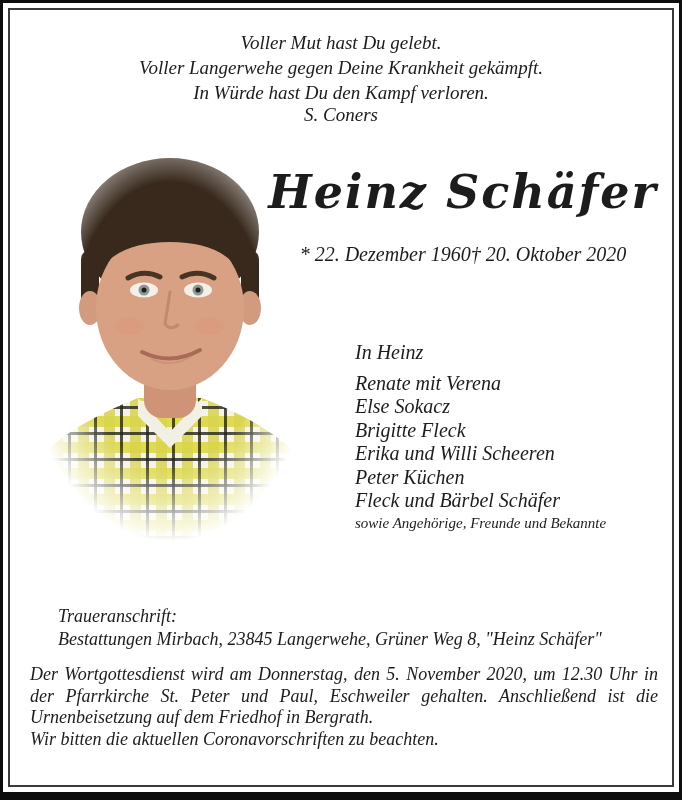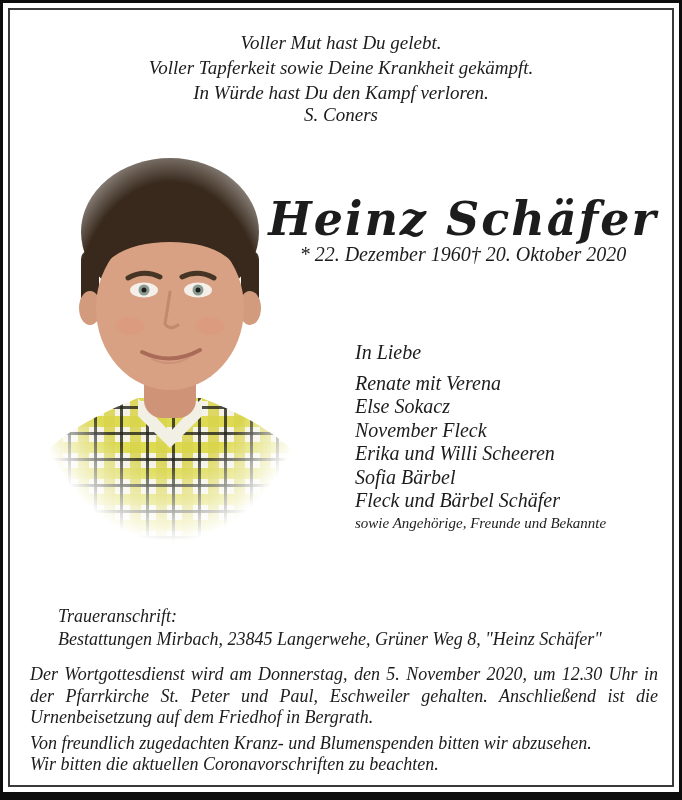--- a/index.html
+++ b/index.html
@@ -31,21 +31,21 @@
     font-size:19px; line-height:25px;
   }
   .epigraph .attribution {
     font-size:19px; line-height:18px; margin-top:1px;
   }
   .portrait {
     position:absolute; left:26px; top:130px; width:288px; height:420px;
   }
   .portrait svg { display:block; }
   .name {
-    position:absolute; left:268px; top:193px; width:390px; margin:0;
+    position:absolute; left:268px; top:166px; width:390px; margin:0;
     text-align:center;
     font-family:"DejaVu Serif", serif;
     font-style:italic; font-weight:600;
     font-size:46px; line-height:52px;
     letter-spacing:2px;
   }
   .dates {
     position:absolute; left:268px; top:242px; width:390px;
     text-align:center;
     font-style:italic;
@@ -76,21 +76,21 @@
 </style>
 </head>
 <body>
 
 <div class="page">
   <div class="outer-frame"></div>
   <div class="inner-frame"></div>
 
   <div class="epigraph">
     <div>Voller Mut hast Du gelebt.</div>
-    <div>Voller Tapferkeit sowie Deine Krankheit gekämpft.</div>
+    <div>Voller Langerwehe gegen Deine Krankheit gekämpft.</div>
     <div>In Würde hast Du den Kampf verloren.</div>
     <div class="attribution">S. Coners</div>
   </div>
 
   <div class="portrait">
     <svg width="288" height="420" viewBox="0 0 288 420">
       <defs>
         <pattern id="plaid" width="26" height="26" patternUnits="userSpaceOnUse">
           <rect width="26" height="26" fill="#f5f3e6"></rect>
           <rect width="26" height="11" fill="#dedb52"></rect>
@@ -147,33 +147,32 @@
     </svg>
   </div>
 
   <h1 class="name">Heinz Schäfer</h1>
 
   <div class="dates">
     <span class="birth">* 22. Dezember 1960</span><span>† 20. Oktober 2020</span>
   </div>
 
   <div class="mourners">
-    <div class="salutation">In Liebe</div>
+    <div class="salutation">In Heinz</div>
     <div>Renate mit Verena</div>
     <div>Else Sokacz</div>
-    <div>November Fleck</div>
+    <div>Brigitte Fleck</div>
     <div>Erika und Willi Scheeren</div>
-    <div>Sofia Bärbel</div>
+    <div>Peter Küchen</div>
     <div>Fleck und Bärbel Schäfer</div>
     <div class="closing">sowie Angehörige, Freunde und Bekannte</div>
   </div>
 
   <div class="address">
     <div>Traueranschrift:</div>
     <div>Bestattungen Mirbach, 23845 Langerwehe, Grüner Weg 8, "Heinz Schäfer"</div>
   </div>
 
   <div class="service">
     <p class="justified">Der Wortgottesdienst wird am Donnerstag, den 5. November 2020, um 12.30 Uhr in der Pfarrkirche St. Peter und Paul, Eschweiler gehalten. Anschließend ist die Urnenbeisetzung auf dem Friedhof in Bergrath.</p>
-    <p class="flowers">Von freundlich zugedachten Kranz- und Blumenspenden bitten wir abzusehen.</p>
     <p>Wir bitten die aktuellen Coronavorschriften zu beachten.</p>
   </div>
 </div>
 
 </body></html>

